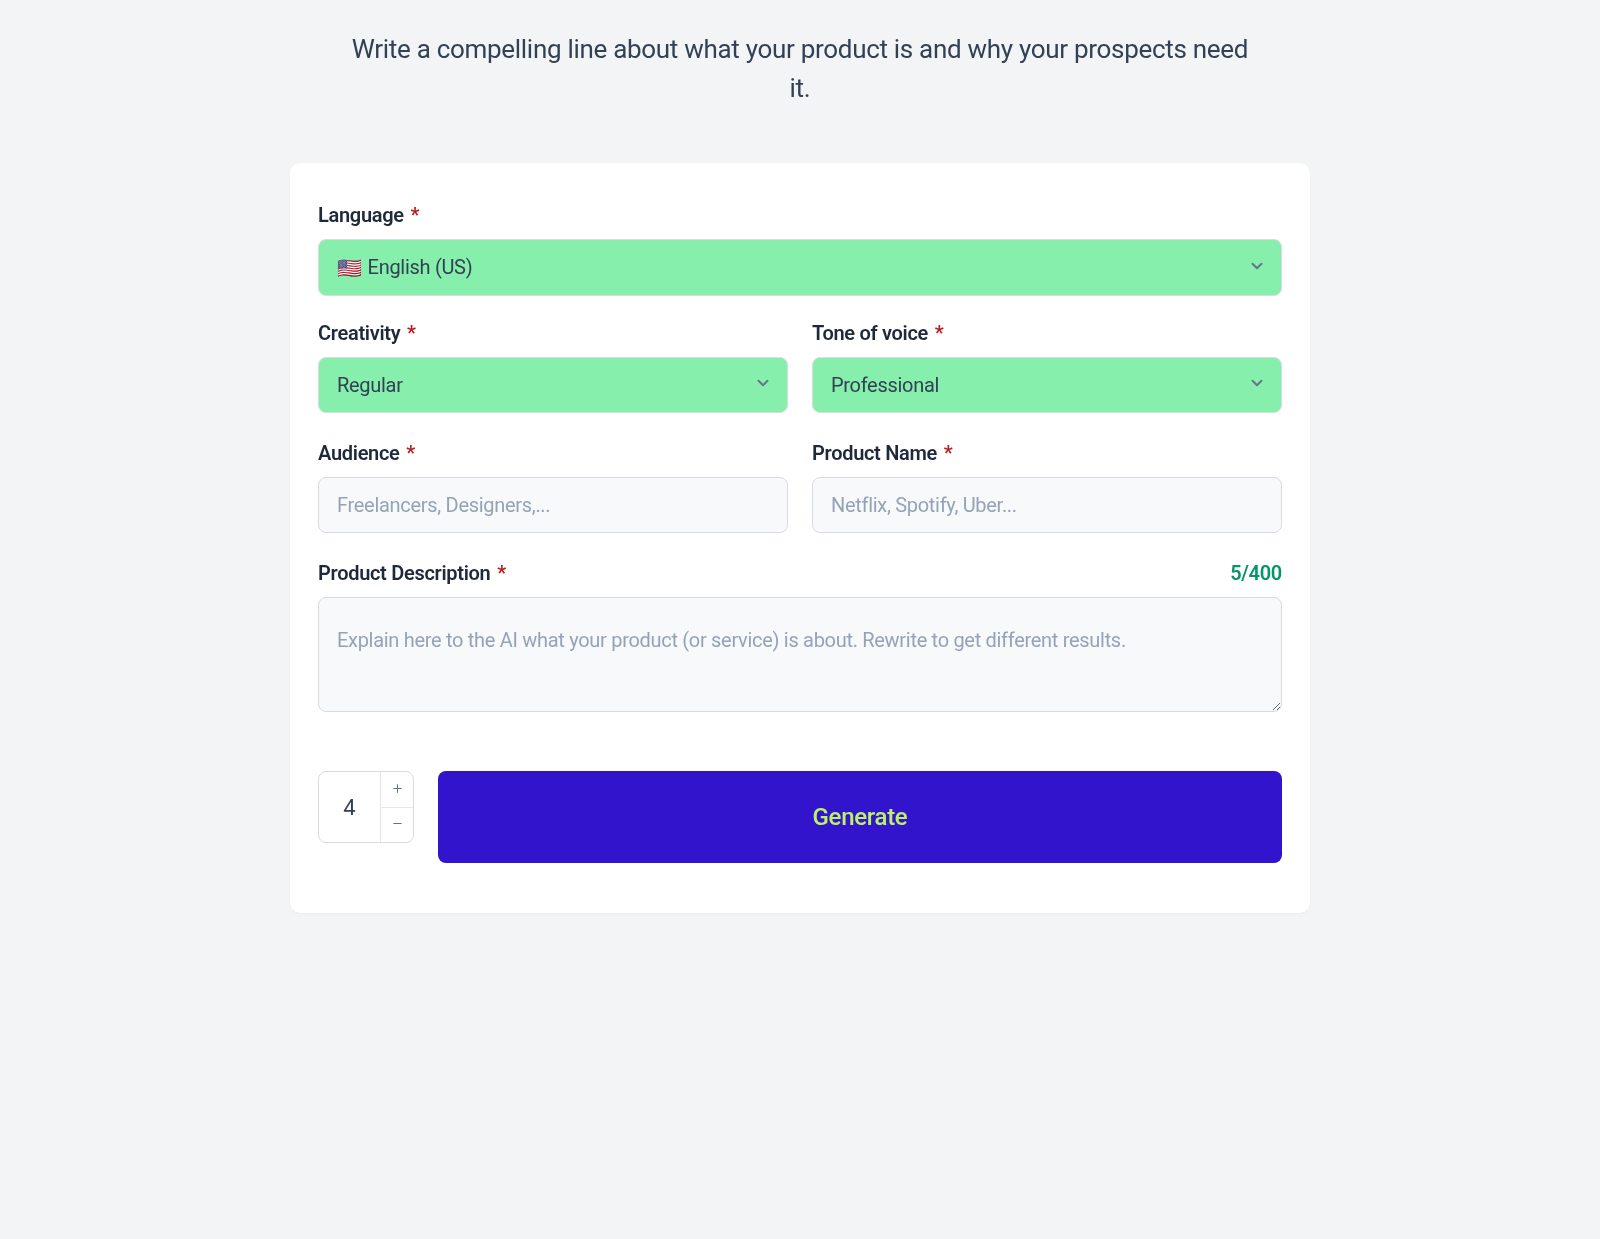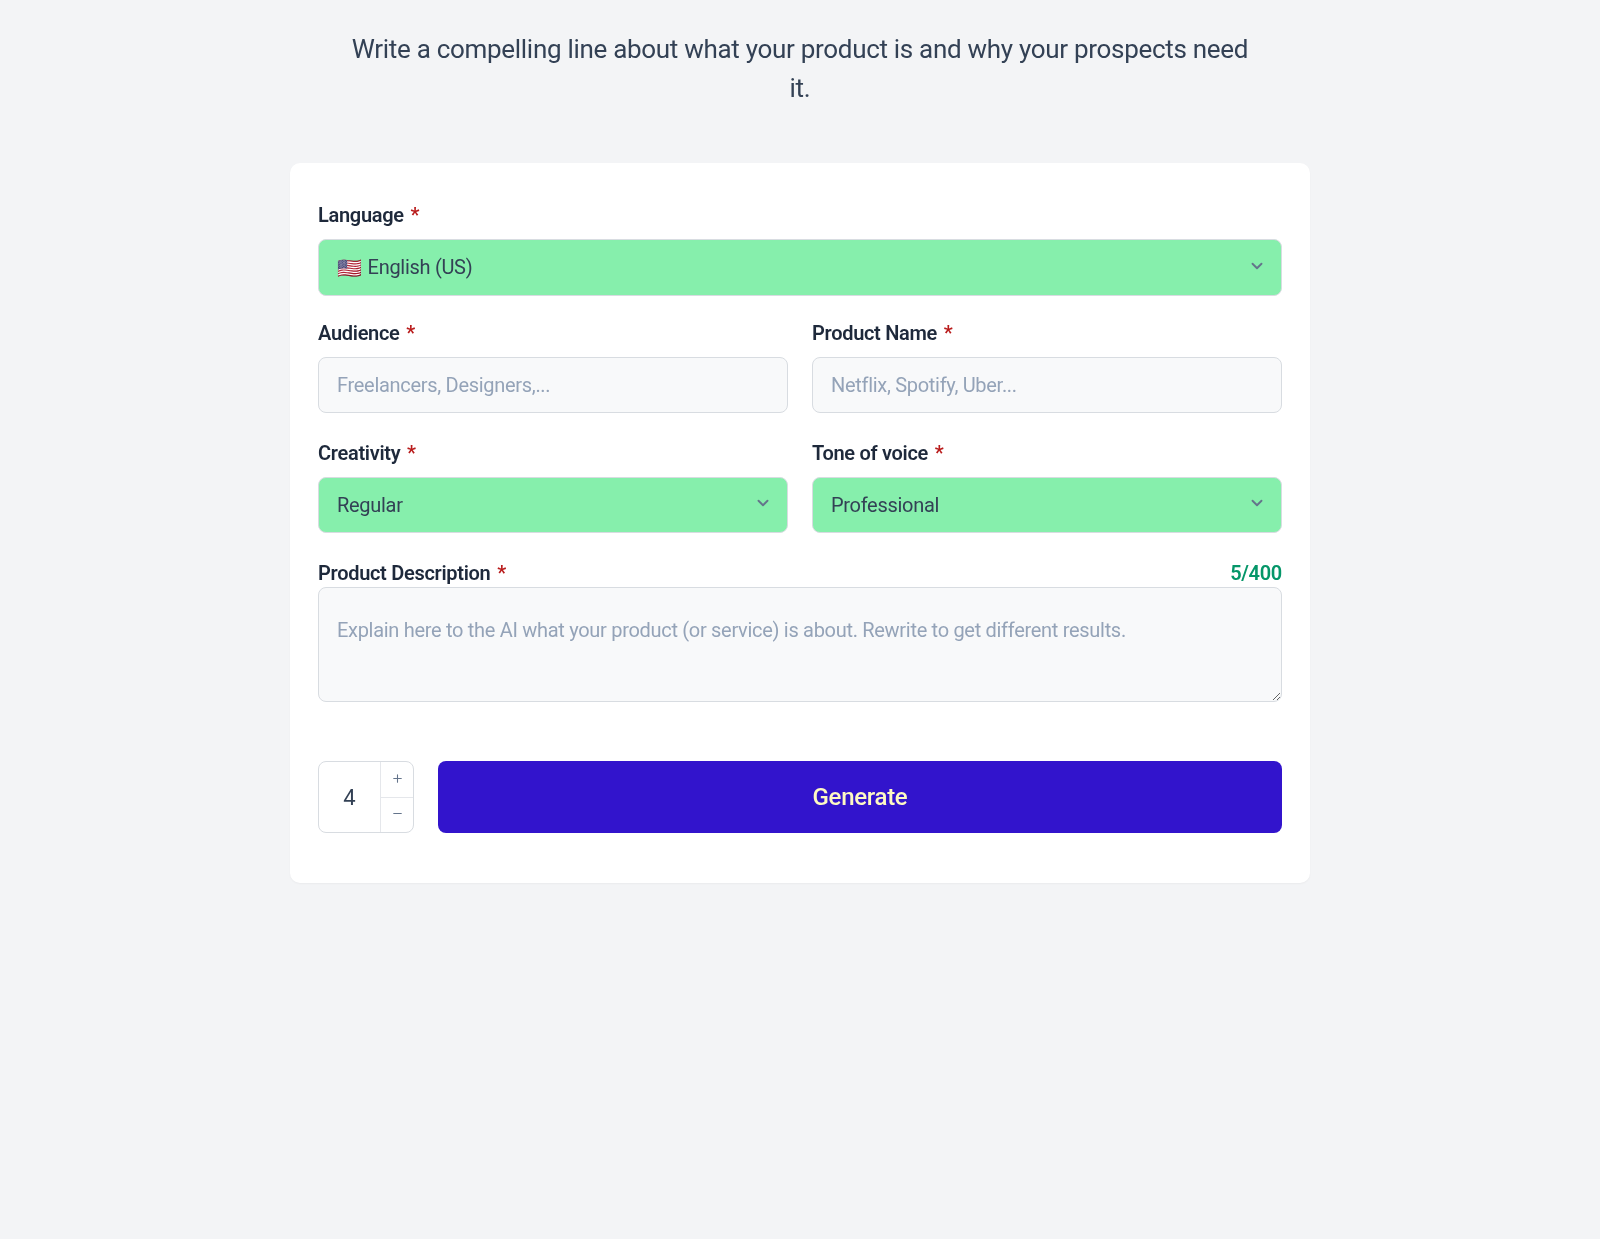--- a/index.html
+++ b/index.html
@@ -126,21 +126,21 @@
     }
 
     .form-col {
       flex: 1;
     }
 
     .description-header {
       display: flex;
       justify-content: space-between;
       align-items: baseline;
-      margin-bottom: 2px;
+      margin-bottom: 12px;
     }
 
     .description-header .form-label {
       margin-bottom: 0;
     }
 
     .char-counter {
       font-size: 20px;
       font-weight: 600;
       color: #059669;
@@ -193,29 +193,29 @@
       padding: 0;
     }
 
     .stepper-btn:first-child {
       border-bottom: 1px solid #e5e7eb;
     }
 
     .generate-btn {
       flex: 1;
       background-color: #3214cc;
-      color: #fef9c3;
+      color: #bef264;
       border: none;
       border-radius: 8px;
       font-size: 24px;
       font-weight: 500;
       cursor: pointer;
       font-family: inherit;
       letter-spacing: -0.3px;
-      height: 72px;
+      height: 92px;
     }
 
     .flag-icon {
       display: inline-block;
       margin-right: 6px;
       vertical-align: -1px;
     }
   </style>
 </head>
 <body>
@@ -237,38 +237,20 @@
         <svg width="18" height="18" viewBox="0 0 24 24" fill="none" stroke="currentColor" stroke-width="2.5" stroke-linecap="round" stroke-linejoin="round">
             <polyline points="6 9 12 15 18 9"></polyline>
           </svg>
       </span>
     </div>
   </div>
 
   <div class="form-row">
     <div class="form-col">
       <label class="form-label">
-        <span>Audience</span>
-        <span class="required-star">*</span>
-      </label>
-      <input type="text" class="text-input" placeholder="Freelancers, Designers,..." style="">
-    </div>
-
-    <div class="form-col">
-      <label class="form-label">
-        <span>Product Name</span>
-        <span class="required-star">*</span>
-      </label>
-      <input type="text" class="text-input" placeholder="Netflix, Spotify, Uber..." style="">
-    </div>
-  </div>
-
-  <div class="form-row">
-    <div class="form-col">
-      <label class="form-label">
         <span>Creativity</span>
         <span class="required-star">*</span>
       </label>
       <div class="select-wrapper">
         <button type="button" class="select-input" style="text-align:left;">
           <span>Regular</span>
         </button>
         <span class="chevron-down">
           <svg width="18" height="18" viewBox="0 0 24 24" fill="none" stroke="currentColor" stroke-width="2.5" stroke-linecap="round" stroke-linejoin="round">
               <polyline points="6 9 12 15 18 9"></polyline>
@@ -285,20 +267,38 @@
       <div class="select-wrapper">
         <button type="button" class="select-input" style="text-align:left;">
           <span>Professional</span>
         </button>
         <span class="chevron-down">
           <svg width="18" height="18" viewBox="0 0 24 24" fill="none" stroke="currentColor" stroke-width="2.5" stroke-linecap="round" stroke-linejoin="round">
               <polyline points="6 9 12 15 18 9"></polyline>
             </svg>
         </span>
       </div>
+    </div>
+  </div>
+
+  <div class="form-row">
+    <div class="form-col">
+      <label class="form-label">
+        <span>Audience</span>
+        <span class="required-star">*</span>
+      </label>
+      <input type="text" class="text-input" placeholder="Freelancers, Designers,..." style="">
+    </div>
+
+    <div class="form-col">
+      <label class="form-label">
+        <span>Product Name</span>
+        <span class="required-star">*</span>
+      </label>
+      <input type="text" class="text-input" placeholder="Netflix, Spotify, Uber..." style="">
     </div>
   </div>
 
   <div class="form-group" style="margin-bottom:0;">
     <div class="description-header">
       <label class="form-label">
         <span>Product Description</span>
         <span class="required-star">*</span>
       </label>
       <span class="char-counter">5/400</span>

